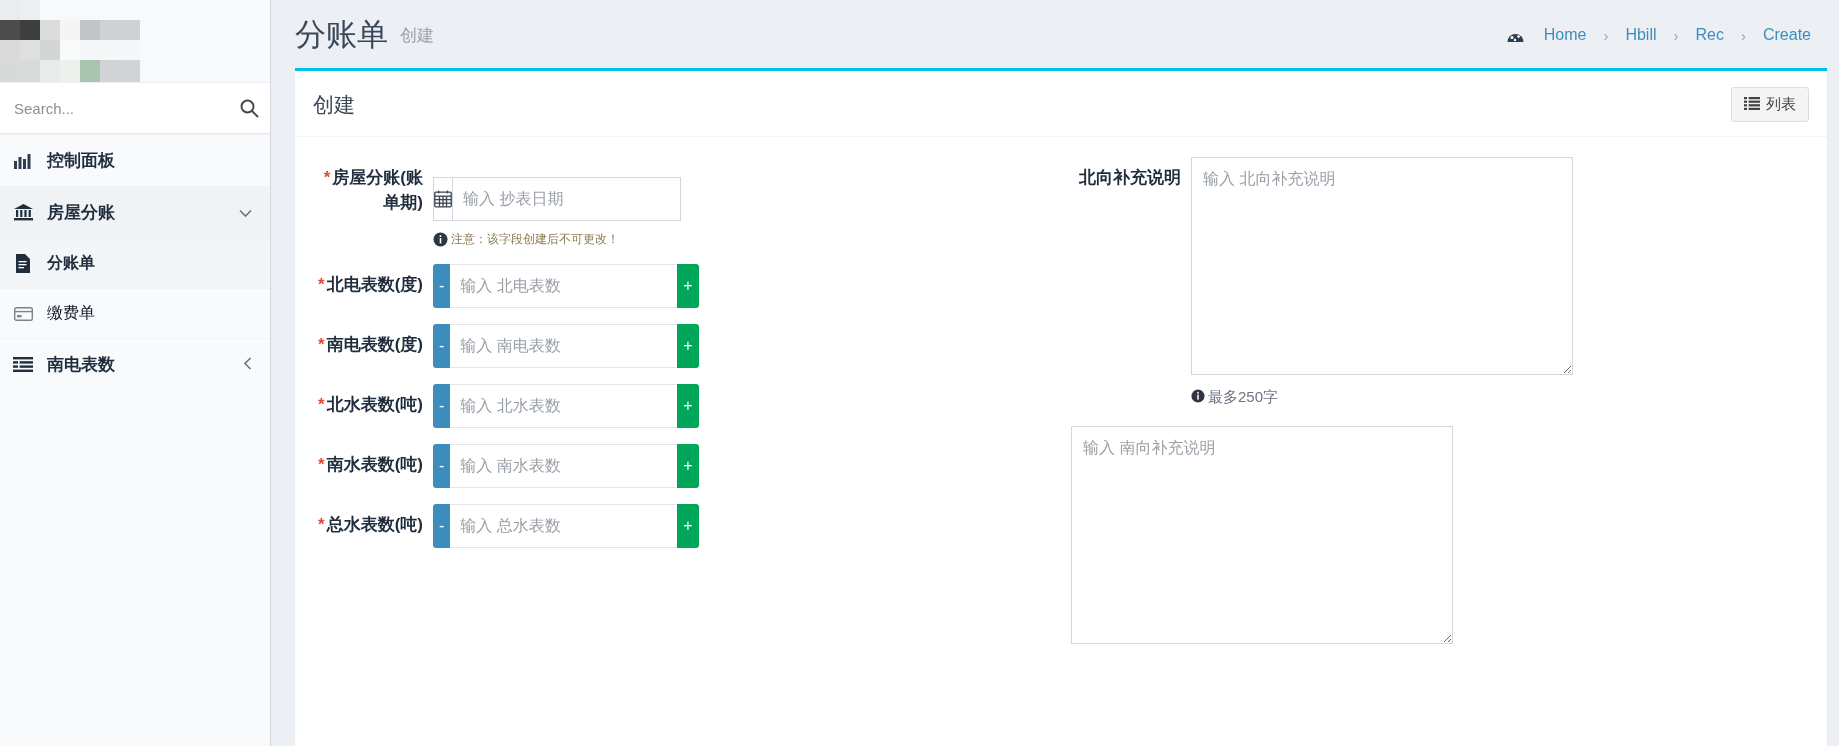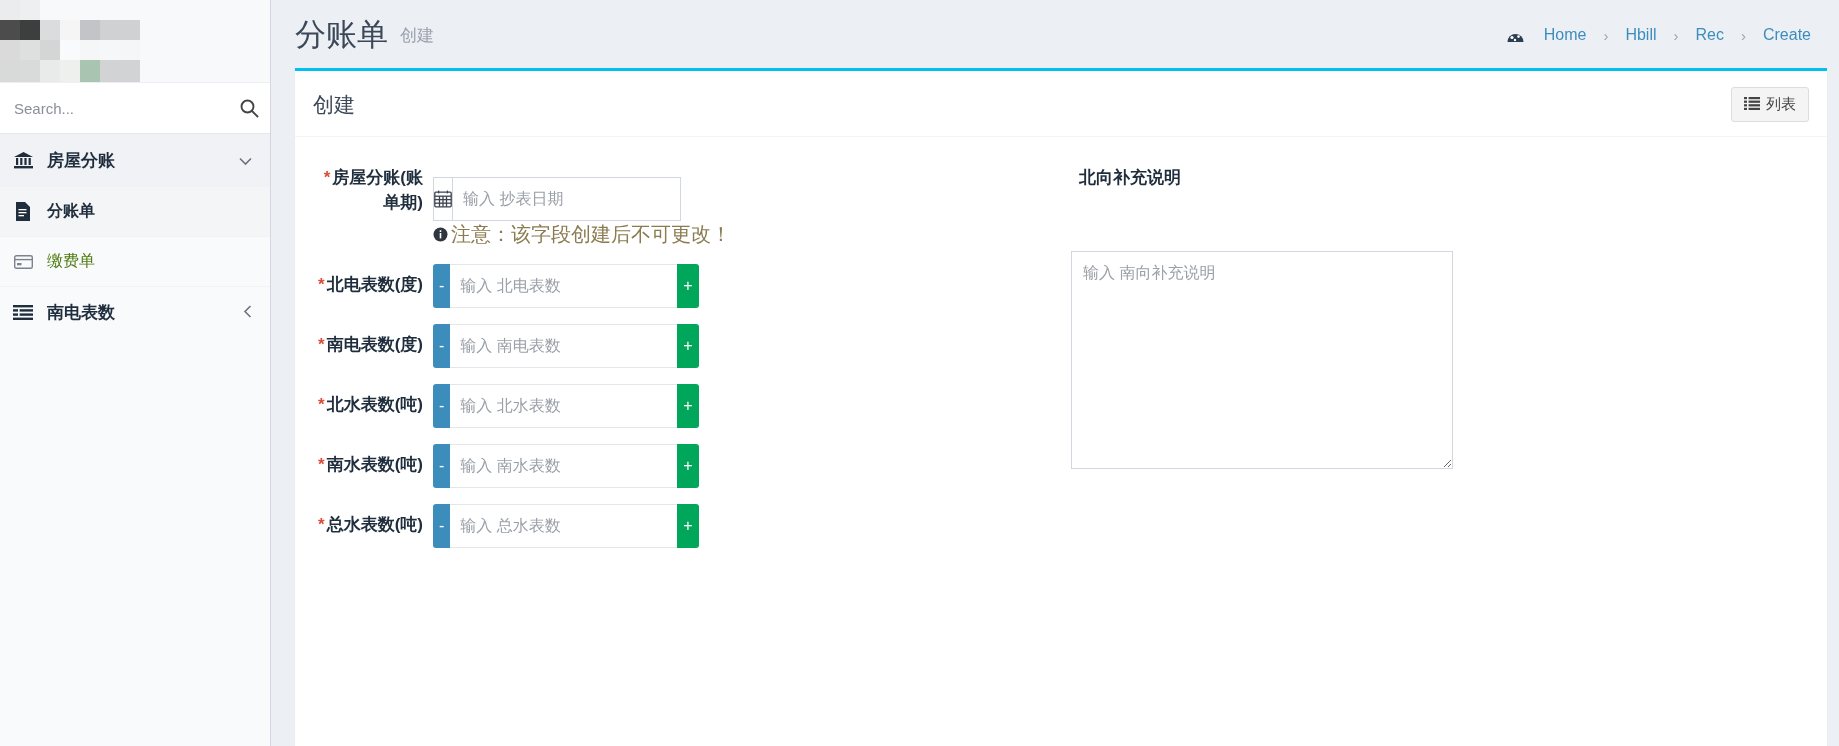--- a/index.html
+++ b/index.html
@@ -57,21 +57,21 @@
     cursor: pointer; position: relative;
     border-top: 1px solid #f0f2f5;
   }
   .nav-item .ic { width: 22px; display:flex; justify-content:center; flex:0 0 22px; }
   .nav-item.active-parent { background: #f1f2f5; }
   .nav-item.sub {
     font-size: 16px; padding-left: 12px;
     background: #f9fafc;
   }
   .nav-item.sub.selected { color: #1f2d3d; font-weight:bold; background:#f4f5f7; }
-  .nav-item.sub.dim { color: #4d7c0f; font-weight: normal; background:#f9fafc;}
+  .nav-item.sub.dim { color: #0f172a; font-weight: normal; background:#f9fafc;}
   .nav-item .caret { margin-left:auto; color:#6a7380; font-size: 14px; }
   .nav-item .label { white-space: nowrap; }
 
   
   .content { flex:1; height:746px; background:#ecf0f5; overflow:hidden; position:relative; }
   .content-header {
     display:flex; align-items:center; padding: 14px 28px 12px 24px;
     height: 68px;
   }
   .page-title { font-size: 31px; color: #3c4858; font-weight: normal; }
@@ -127,21 +127,21 @@
     background:#fff; display:flex; align-items:center; justify-content:center;
     color:#444;
   }
   .ig-input {
     flex:1; border:1px solid #d2d6de; outline:none;
     font-size:16px; color:#555; padding: 9px 10px; height:44px;
     font-family:"Liberation Sans", sans-serif; background:#fff;
   }
   .ig-input::placeholder { color:#9aa0a8; }
   .help-note {
-    margin-top: 0; font-size: 20px; color:#8a7b50;
+    margin-top: 10px; font-size: 12px; color:#8a7b50;
     display:flex; align-items:center; gap:3px;font-family:Liberation Serif, serif;
   }
   .help-note .info-ic { color:#3c4858; font-size:14px; display:inline-flex; }
 
   
   .spinner { display:flex; align-items:stretch; width: 210px; height: 44px; }
   .sp-btn {
     width: 42px; border:none; color:#fff; font-size:16px; cursor:pointer;
     display:flex; align-items:center; justify-content:center;
     font-family:"Liberation Sans", sans-serif;
@@ -157,21 +157,21 @@
 
   textarea.ta {
     width: 382px; height: 218px; resize: vertical;
     border:1px solid #d2d6de; outline:none;
     font-size:16px; color:#555; padding: 9px 11px;
     font-family:"Liberation Sans", sans-serif; background:#fff;
     line-height:1.5;
   }
   textarea.ta::placeholder { color:#9aa0a8; }
   .ta-note { margin-top: 9px; font-size:15px; color:#6b7280; display:flex; align-items:center; gap:3px; }
-  .row-gap-big { margin-bottom: 60px; }
+  .row-gap-big { margin-bottom: 19px; }
 </style>
 </head>
 <body>
 
 <div class="app">
 
   <aside class="sidebar">
 
     <div class="logo-area">
       <div class="mosaic" style="left:0;top:0;width:140px;height:82px;grid-template-columns:repeat(7,20px);grid-template-rows:20px 20px 20px 22px;">
@@ -212,20 +212,31 @@
         <svg width="20" height="20" viewBox="0 0 20 20" fill="none" stroke="currentColor" stroke-width="1.9">
           <circle cx="8.5" cy="8.5" r="6"></circle>
             <line x1="13" y1="13" x2="18.5" y2="18.5" stroke-linecap="round"></line>
         </svg>
       </button>
     </div>
 
 
     <ul class="nav">
 
+      <li class="nav-item">
+        <span class="ic">
+          <svg width="18" height="16" viewBox="0 0 18 16">
+              <rect x="0" y="8" width="3" height="8" fill="#2c3e50"></rect>
+              <rect x="4.5" y="4" width="3" height="12" fill="#2c3e50"></rect>
+              <rect x="9" y="6" width="3" height="10" fill="#2c3e50"></rect>
+              <rect x="13.5" y="1" width="3" height="15" fill="#2c3e50"></rect>
+            </svg>
+        </span>
+        <span class="label">控制面板</span>
+      </li>
 
       <li class="nav-item active-parent">
         <span class="ic">
           <svg width="19" height="17" viewBox="0 0 19 17" fill="#1f2d3d">
             <polygon points="9.5,0 19,5 0,5"></polygon>
               <rect x="2" y="6" width="2.2" height="7"></rect>
               <rect x="6.2" y="6" width="2.2" height="7"></rect>
               <rect x="10.4" y="6" width="2.2" height="7"></rect>
               <rect x="14.6" y="6" width="2.2" height="7"></rect>
               <rect x="0" y="14" width="19" height="2.4"></rect>
@@ -434,20 +445,33 @@
           </div>
 
         </div>
 
         <div class="col col-right">
 
           <div class="form-row row-gap-big">
             <div class="form-label">
               <span>北向补充说明</span>
             </div>
+            <div class="form-field">
+              <textarea class="ta" placeholder="输入 北向补充说明" style=""></textarea>
+              <div class="ta-note">
+                <span>
+                  <svg width="14" height="14" viewBox="0 0 15 15">
+                      <circle cx="7.5" cy="7.5" r="7" fill="#2f3640"></circle>
+                      <rect x="6.7" y="6" width="1.6" height="5.4" fill="#fff"></rect>
+                      <rect x="6.7" y="3.2" width="1.6" height="1.8" fill="#fff"></rect>
+                    </svg>
+                </span>
+                <span>最多250字</span>
+              </div>
+            </div>
           </div>
 
           <div class="form-row">
             <div class="form-field">
               <textarea class="ta" placeholder="输入 南向补充说明" style=""></textarea>
             </div>
           </div>
 
         </div>
 

